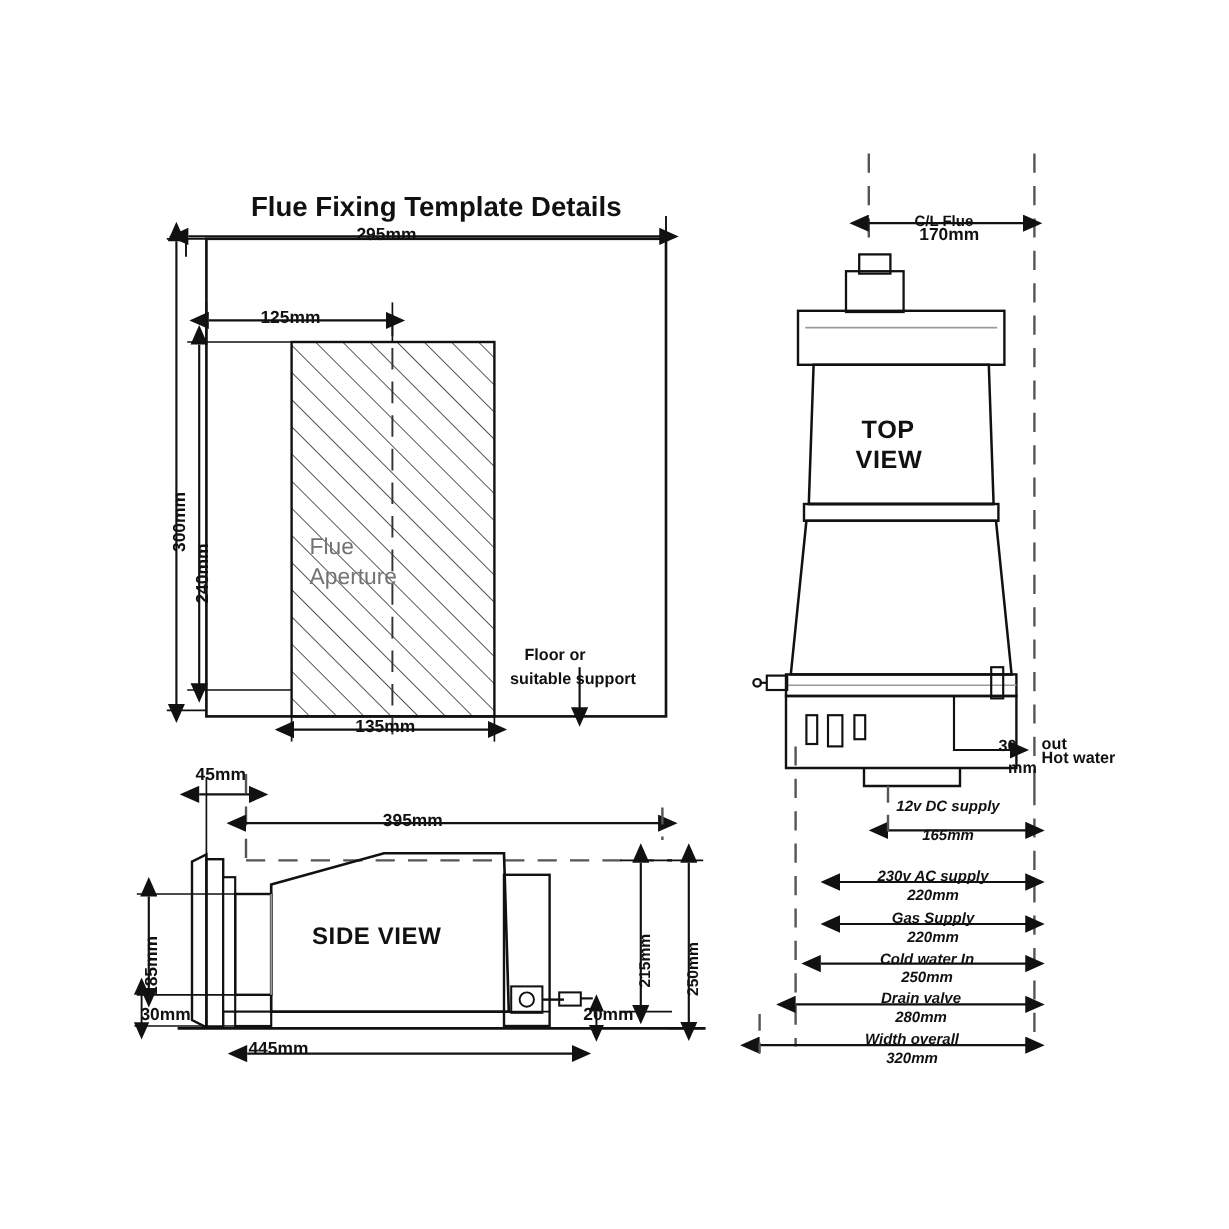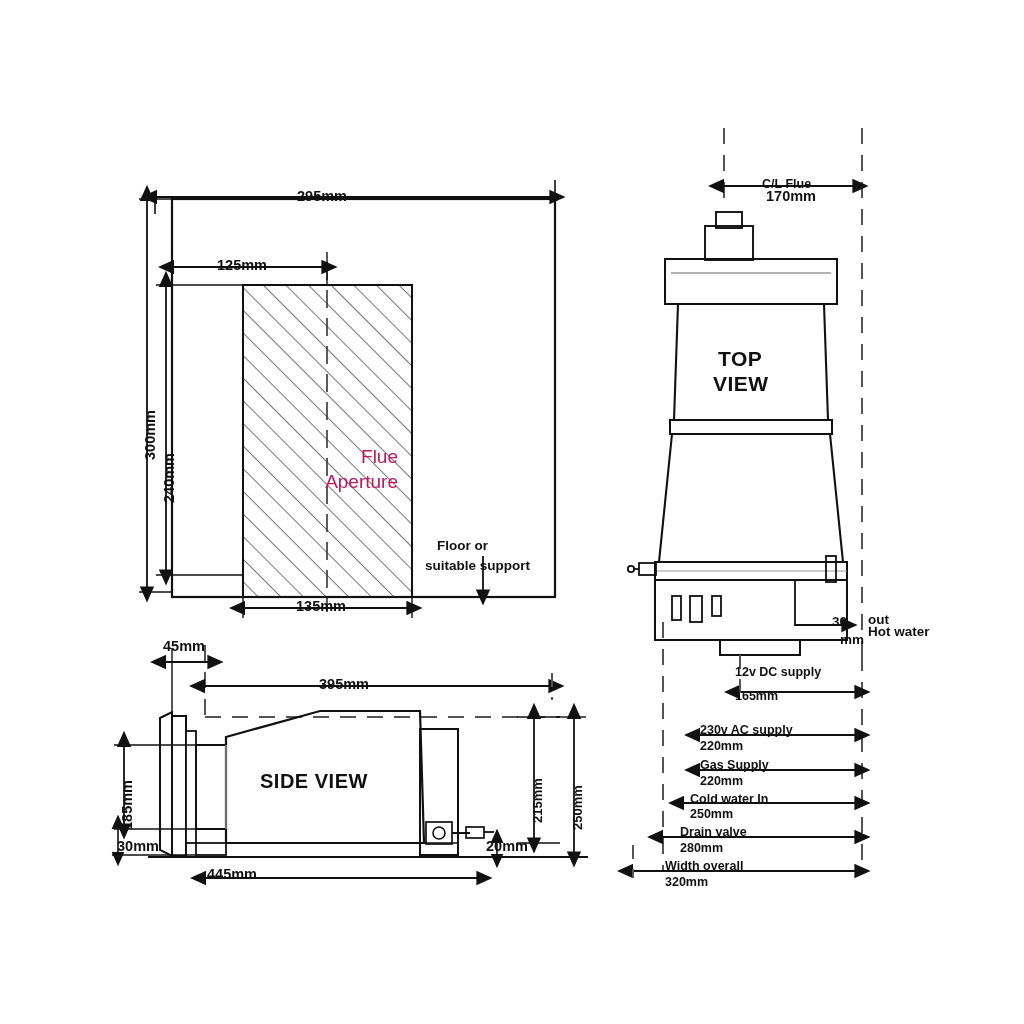--- a/index.html
+++ b/index.html
@@ -61,31 +61,32 @@
     font-weight: bold;
     letter-spacing: 0.5px;
   }
   .viewlabel2 {
     font-size: 20px;
     font-weight: bold;
     letter-spacing: 0.5px;
   }
   .aperture-text {
     font-size: 19px;
-    color: #be185d;
-    text-align: right;
+    color: #737373;
+    text-align: left;
     line-height: 1.25;
   }
   .note {
     font-size: 13.5px;
     font-weight: bold;
     line-height: 1.2;
   }
   .center {
-    text-align: left;
+    text-align: center;
+    font-style: italic;
   }
 </style>
 </head>
 <body>
 
 <div id="stage">
 
   <svg class="layer" viewBox="0 0 1024 1024">
     <defs>
       <pattern id="hatch" width="16" height="16" patternUnits="userSpaceOnUse" patternTransform="rotate(-45)">
@@ -240,20 +241,21 @@
       <line x1="517" y1="843" x2="560" y2="843" stroke-width="1.4"></line>
       <line x1="534" y1="719" x2="534" y2="841" stroke-width="1.8" marker-start="url(#arrL)" marker-end="url(#arrR)"></line>
 
       <line x1="556" y1="717" x2="586" y2="717" stroke-width="1.4"></line>
       <line x1="556" y1="857" x2="586" y2="857" stroke-width="1.4"></line>
       <line x1="574" y1="719" x2="574" y2="855" stroke-width="1.8" marker-start="url(#arrL)" marker-end="url(#arrR)"></line>
 
     </g>
   </svg>
 
+  <div class="lbl title" style="left:172px; top:160px; width:383px; text-align:center;">Flue Fixing Template Details</div>
 
   <div class="lbl dim" style="left:297px; top:188px;">295mm</div>
 
   <div class="lbl dim" style="left:217px; top:257px;text-align:center;">125mm</div>
 
   <div class="lbl dim" style="left:296px; top:598px;">135mm</div>
 
   <div class="lbl dim-rot" style="left:142px; top:460px;">300mm</div>
 
   <div class="lbl dim-rot" style="left:161px; top:503px;">240mm</div>

